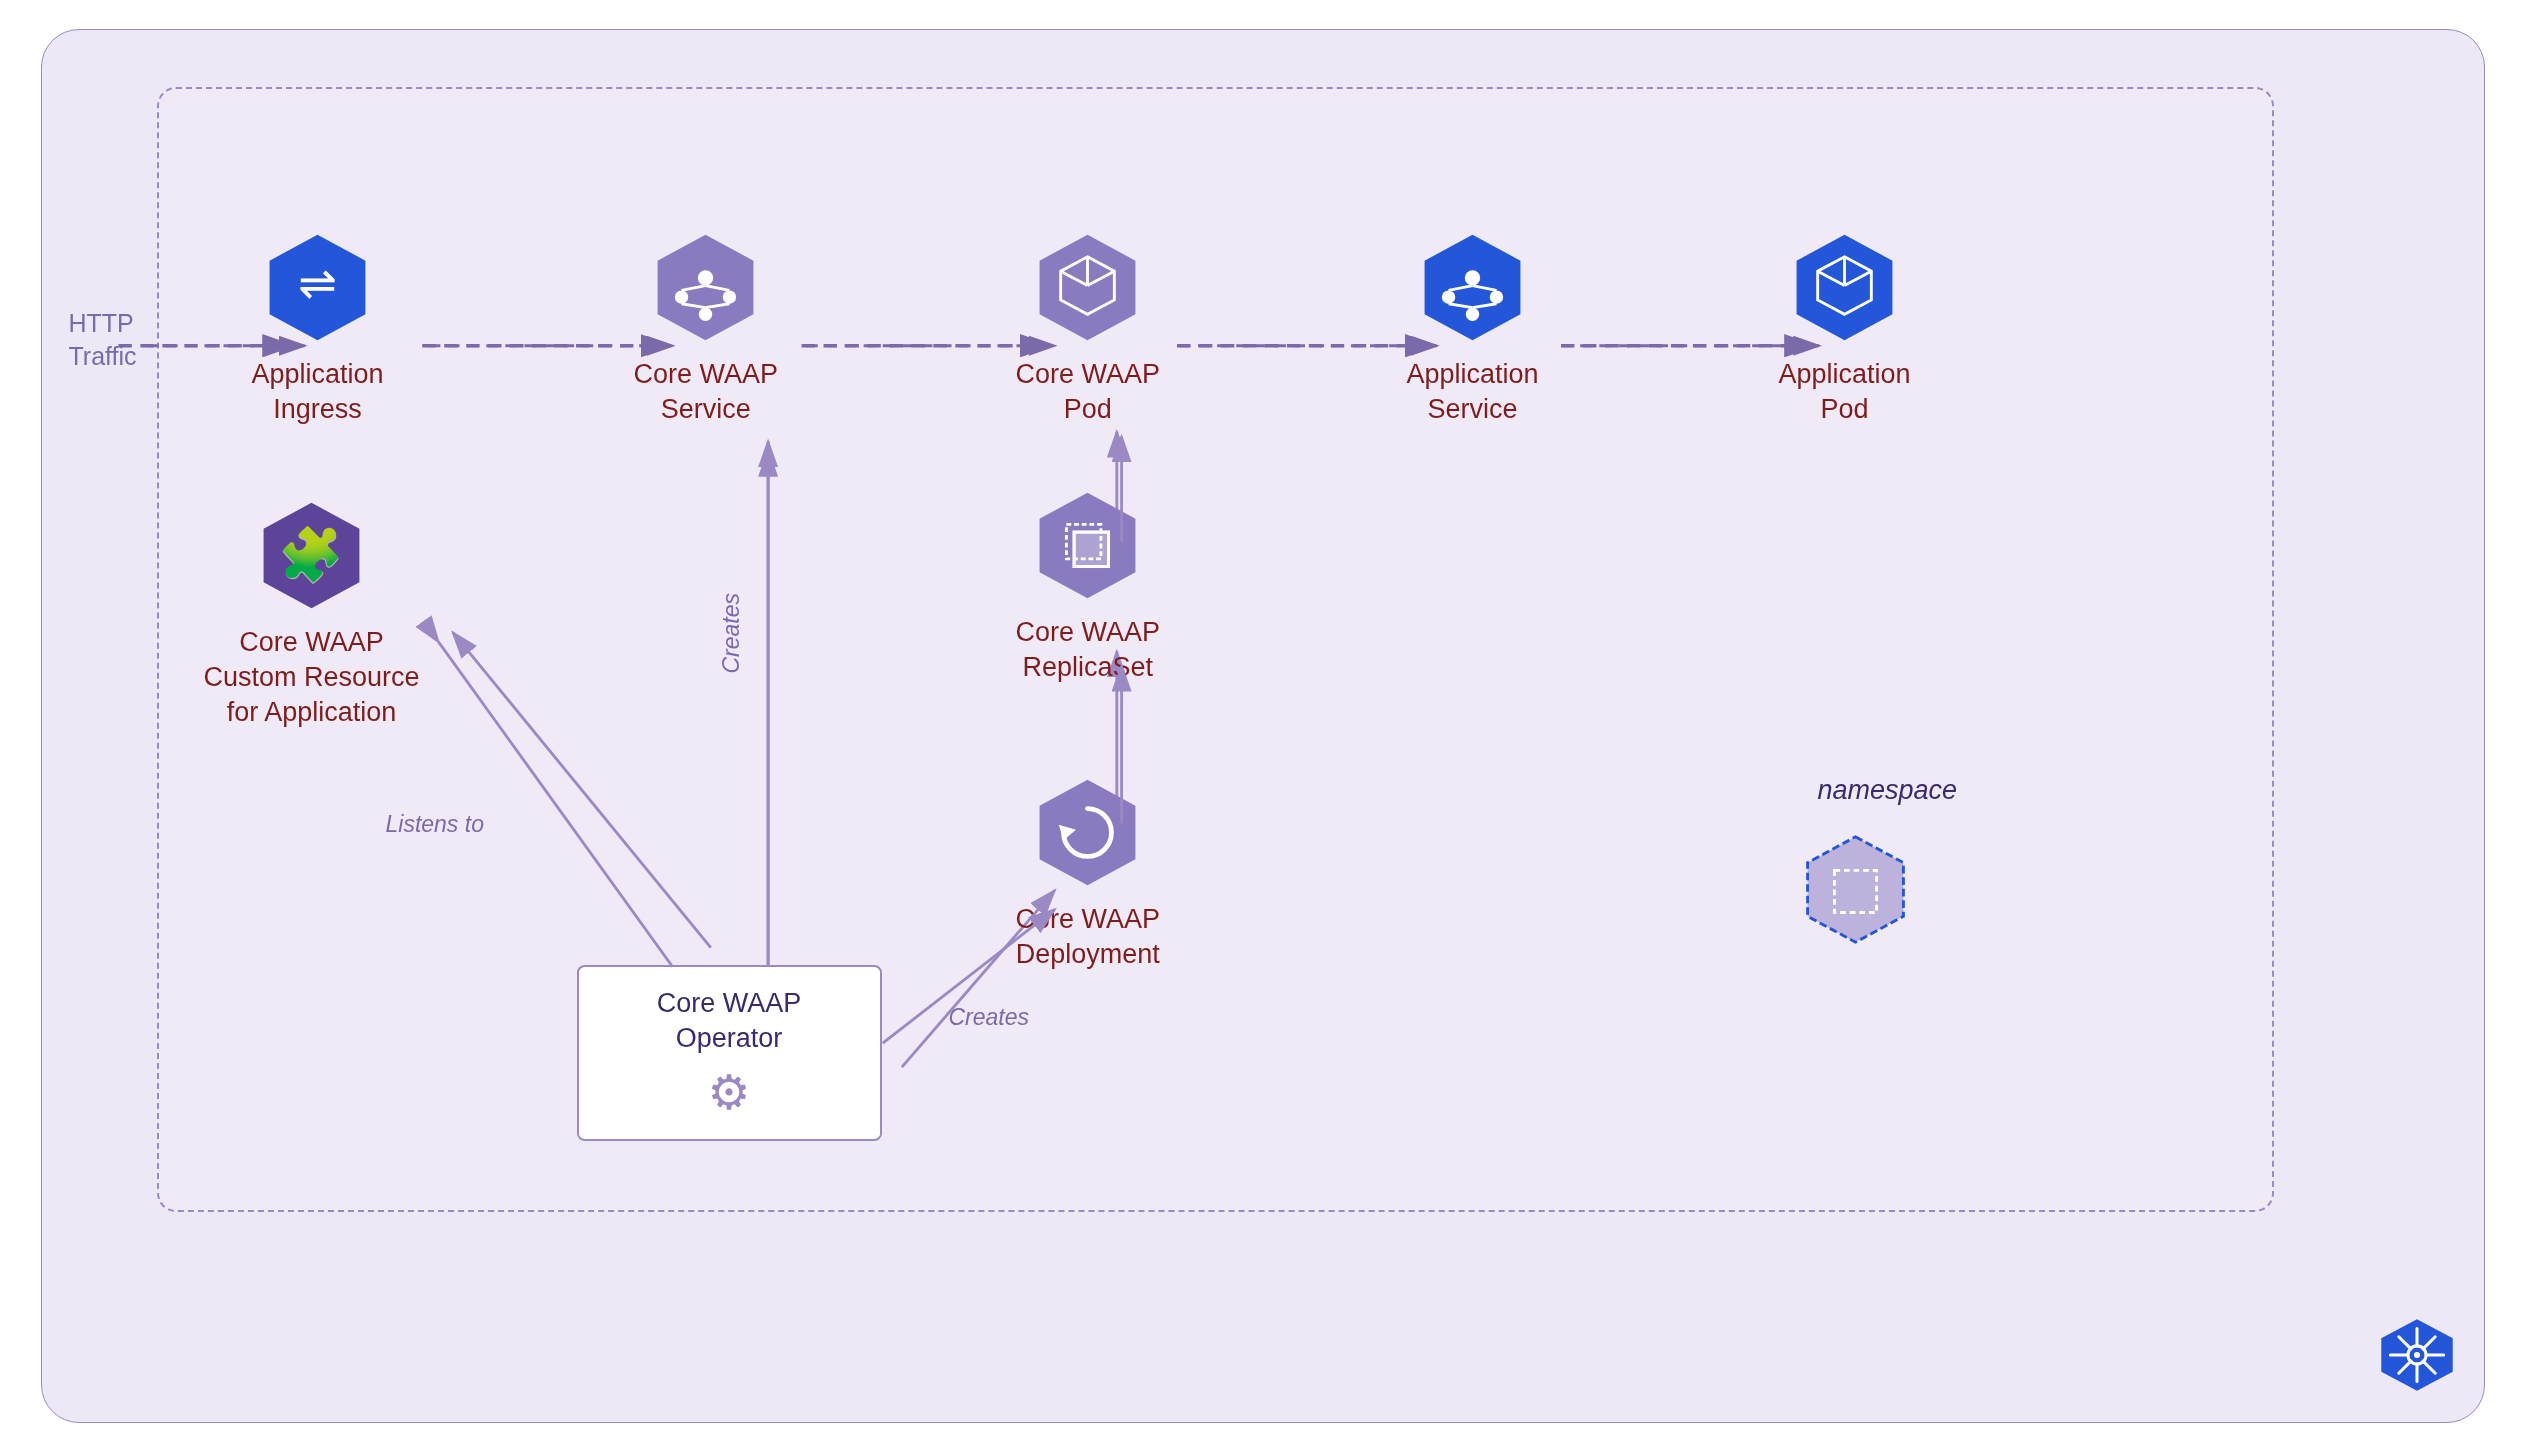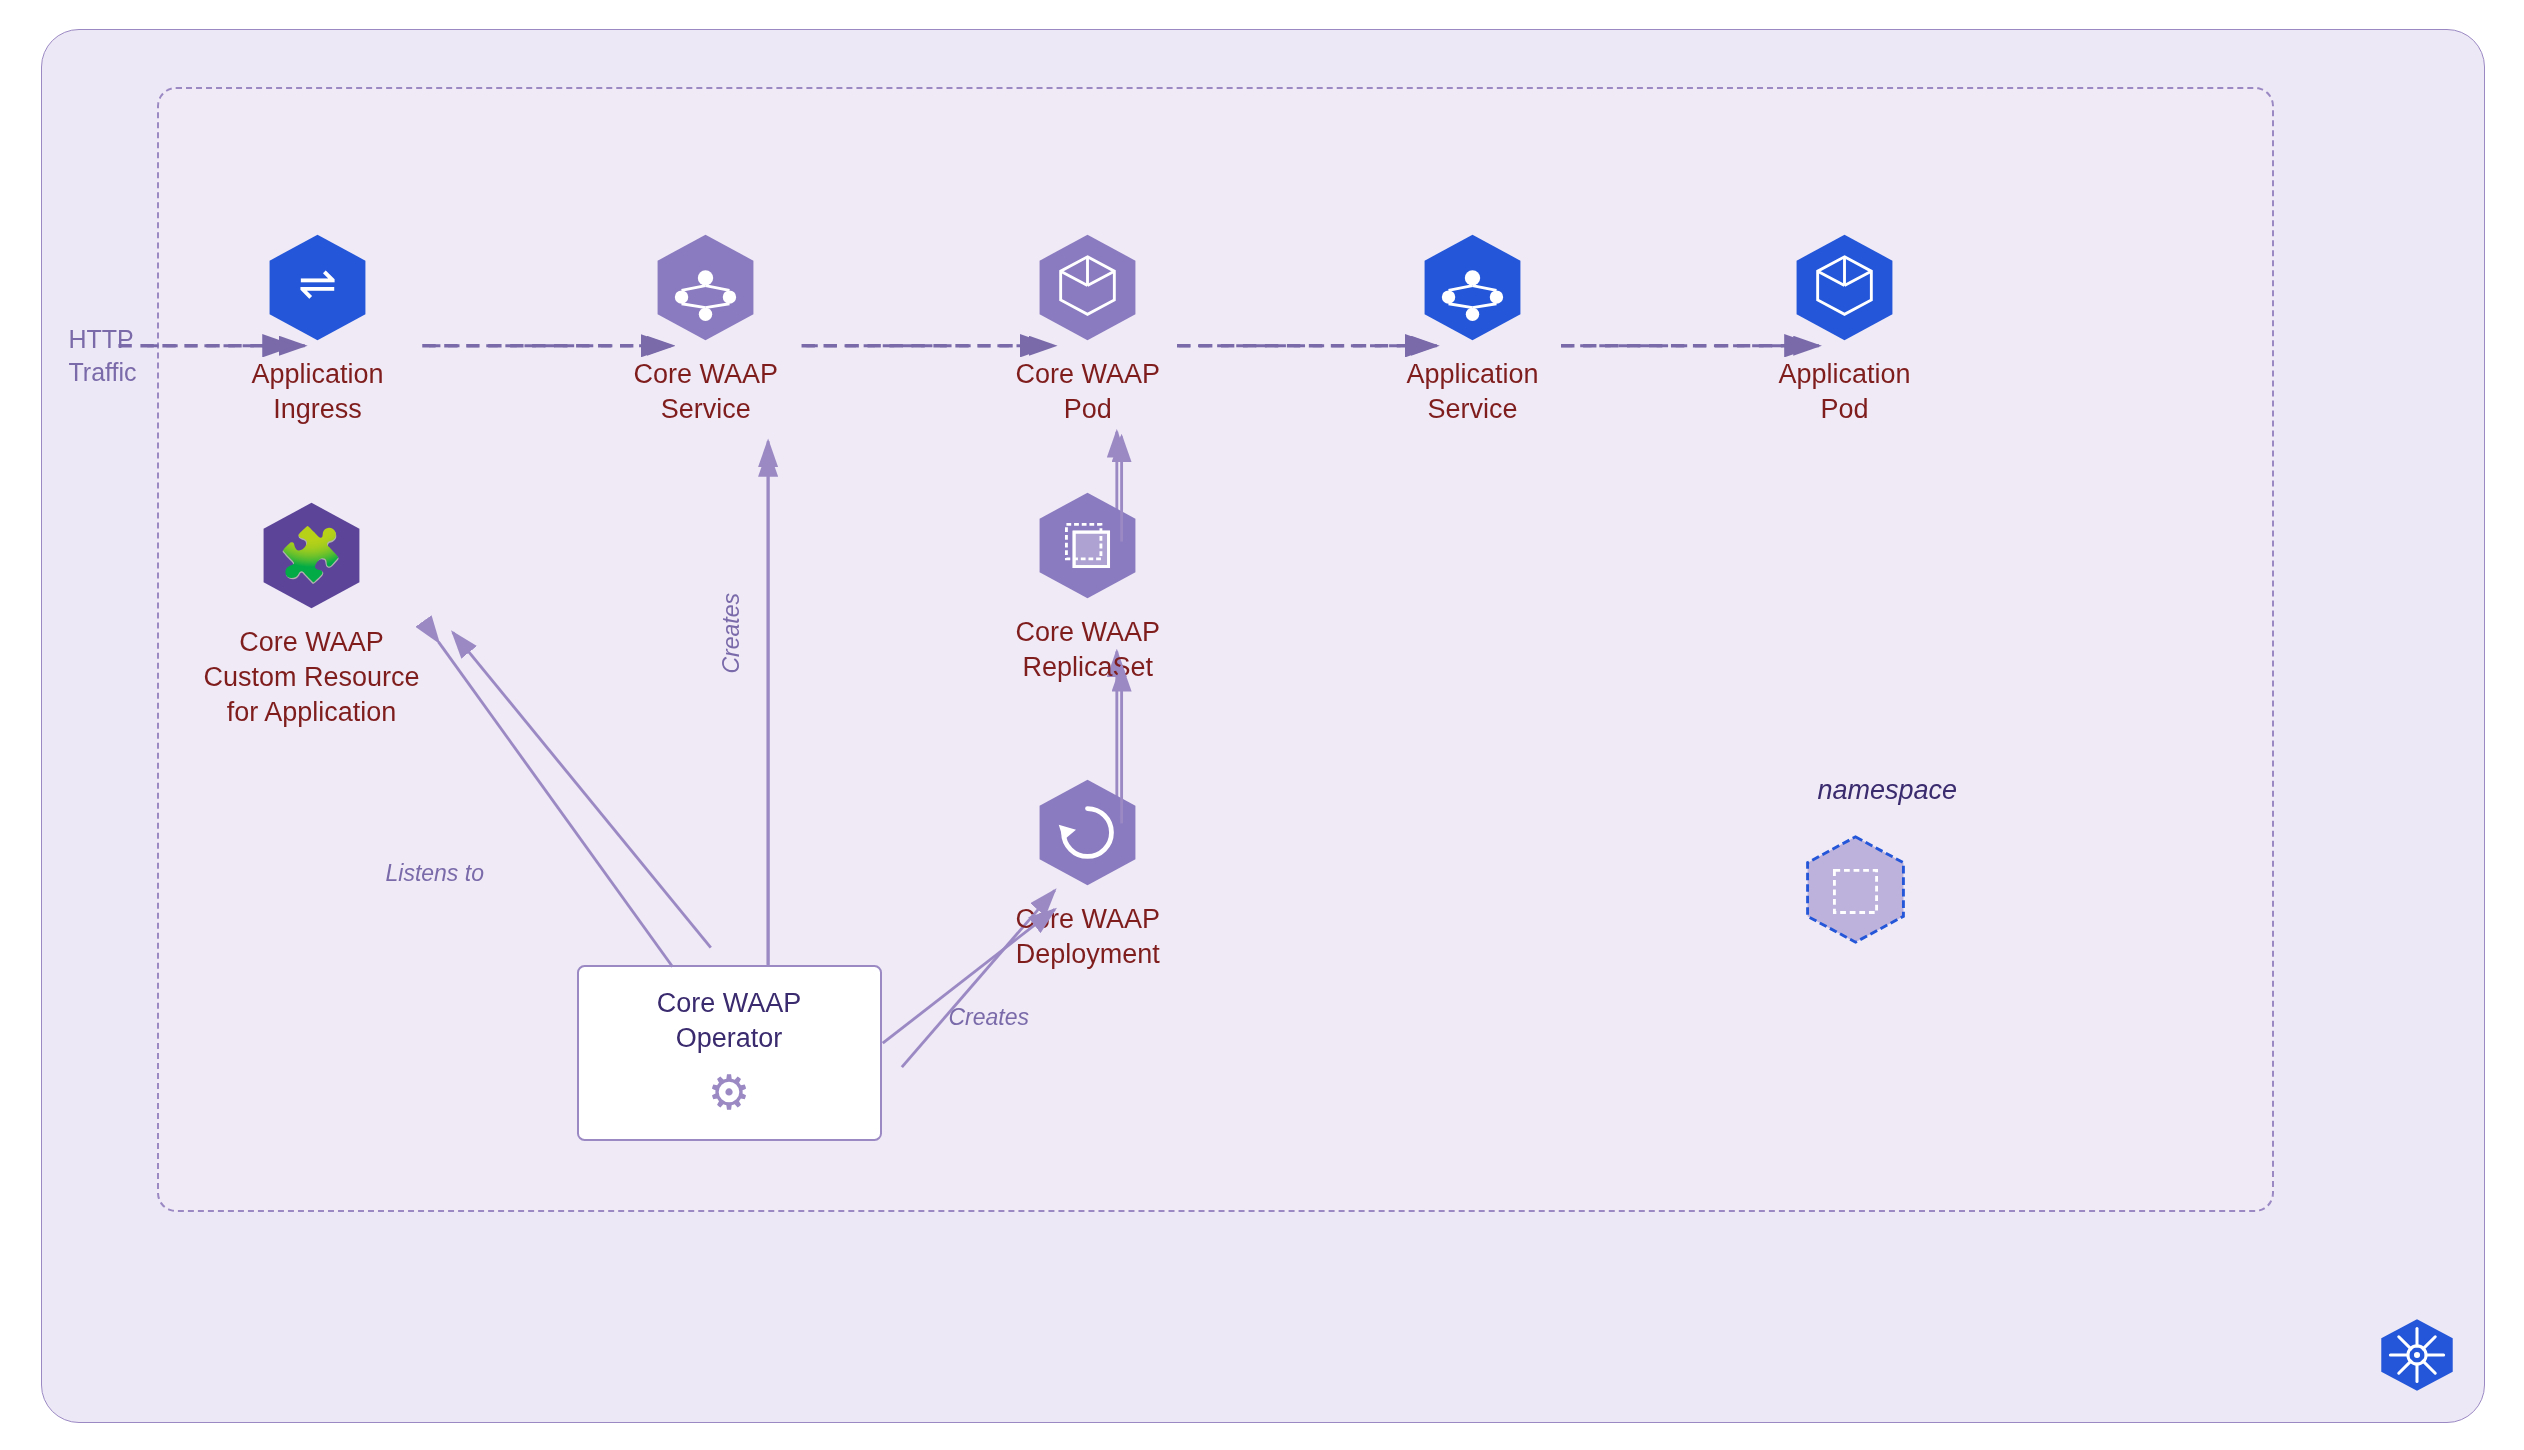--- a/index.html
+++ b/index.html
@@ -86,21 +86,20 @@
     }
     
     .traffic-label {
       position: absolute;
       font-size: 25px;
       color: #7a6aaa;
       font-weight: 400;
       left: 27px;
       top: 277px;
       line-height: 1.3;
-      margin-top: 16px;
     }
     
     .arrows-svg {
       position: absolute;
       top: 0; left: 0;
       width: 100%; height: 100%;
       pointer-events: none;
     }
     
     .k8s-logo {
@@ -287,21 +286,21 @@
 
         <rect x="38" y="40" width="44" height="44" fill="none" stroke="white" stroke-width="3" stroke-dasharray="6,4"></rect>
       </svg>
     </div>
   </div>
 
   <div class="arrow-label" style="left:689px; top:630px; transform:rotate(-90deg); transform-origin: left center; white-space:nowrap;">Creates</div>
 
   <div class="arrow-label" style="left:907px; top:974px;">Creates</div>
 
-  <div class="arrow-label" style="left:344px; top:830px;">Listens to</div>
+  <div class="arrow-label" style="left:344px; top:781px;">Listens to</div>
 
   <div class="k8s-logo">
     <svg viewBox="0 0 100 100">
       <polygon points="50,3 97,28 97,72 50,97 3,72 3,28" fill="#2356d8"></polygon>
 
       <circle cx="50" cy="50" r="12" fill="none" stroke="white" stroke-width="4"></circle>
       <circle cx="50" cy="50" r="4" fill="white"></circle>
       <line x1="50" y1="15" x2="50" y2="38" stroke="white" stroke-width="4" stroke-linecap="round"></line>
       <line x1="50" y1="62" x2="50" y2="85" stroke="white" stroke-width="4" stroke-linecap="round"></line>
       <line x1="15" y1="50" x2="38" y2="50" stroke="white" stroke-width="4" stroke-linecap="round"></line>

